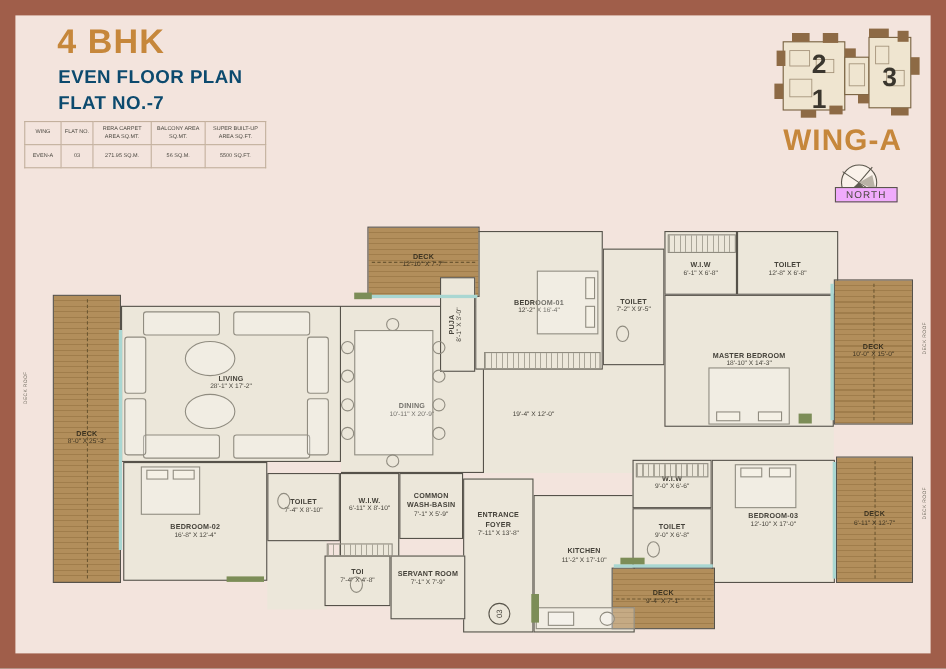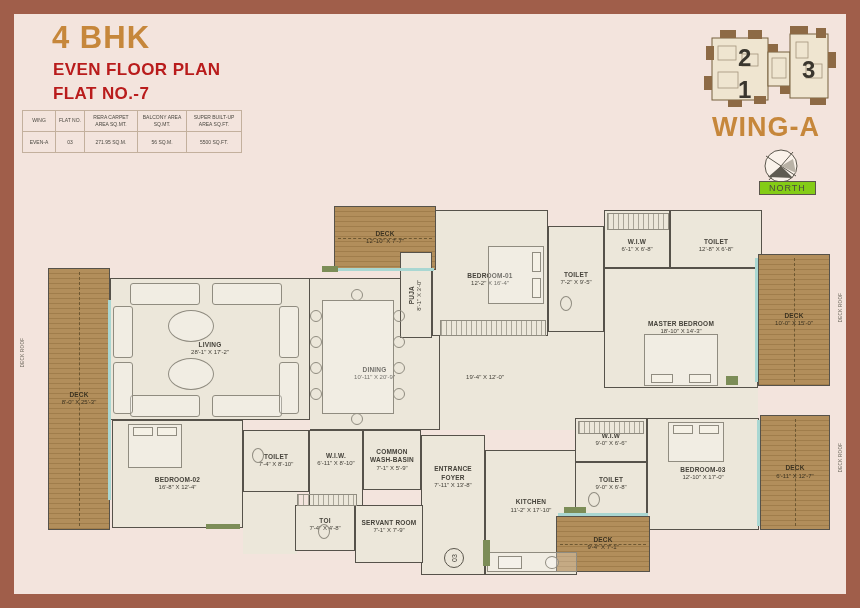--- a/index.html
+++ b/index.html
@@ -5,33 +5,33 @@
   html,body{margin:0;padding:0;background:#888;}
   .page{
     position:relative;width:860px;height:608px;overflow:hidden;
     background:var(--background,#f3e4dd);
     font-family:"Liberation Sans",sans-serif;
   }
   .frame{position:absolute;inset:0;border:14px solid var(--frame,#a05e4a);pointer-events:none;z-index:60}
 
   
   .title{position:absolute;left:52px;top:20px;font-size:31px;font-weight:bold;color:var(--accent,#c6873b);letter-spacing:1px}
-  .sub{position:absolute;left:53px;font-size:17px;font-weight:bold;color:#b91c1c;letter-spacing:.4px}
+  .sub{position:absolute;left:53px;font-size:17px;font-weight:bold;color:#0c4a6e;letter-spacing:.4px}
   .sub1{top:60px}.sub2{top:84px}
 
   
   table.info{position:absolute;left:22px;top:110px;border-collapse:collapse;text-align:center;color:#4b4840;background:transparent}
   table.info th,table.info td{border:1px solid #c3b09d;font-weight:normal;font-size:5px;line-height:1.35;padding:3px 2px}
   table.info td{padding:7px 2px}
 
   
   .keyplan{position:absolute;left:702px;top:24px;width:136px;height:90px}
   .wing{position:absolute;left:712px;top:112px;width:136px;text-align:left;font-size:27px;font-weight:bold;color:var(--accent,#c6873b);letter-spacing:1px}
   .compass{position:absolute;left:752px;top:146px;width:58px;height:42px}
-  .northbox{position:absolute;left:759px;top:181px;border:1px solid #5a564c;background:#84cc16;font-size:9px;color:#4b4840;padding:1px 9px;letter-spacing:1px}
+  .northbox{position:absolute;left:759px;top:170px;border:1px solid #5a564c;background:#f0abfc;font-size:9px;color:#4b4840;padding:1px 9px;letter-spacing:1px}
 
   
   .open{position:absolute;background:var(--floor,#ece7da);z-index:0}
   .room{position:absolute;box-sizing:border-box;border:1.5px solid #56524a;background:var(--floor,#ece7da);
         display:flex;align-items:center;justify-content:center;z-index:1}
   .deck{background:repeating-linear-gradient(180deg,var(--deck,#b28e5b) 0 4px,#a07d4b 4px 5px);z-index:2}
   .deck.v::after{content:"";position:absolute;left:50%;top:3px;bottom:3px;border-left:1px dashed #6e5832}
   .deck.h::after{content:"";position:absolute;top:50%;left:3px;right:3px;border-top:1px dashed #6e5832}
   .rlabel{position:relative;text-align:center;line-height:1.3;z-index:4}
   .rname{display:block;font-size:6.5px;font-weight:bold;color:#45423a;letter-spacing:.2px}

